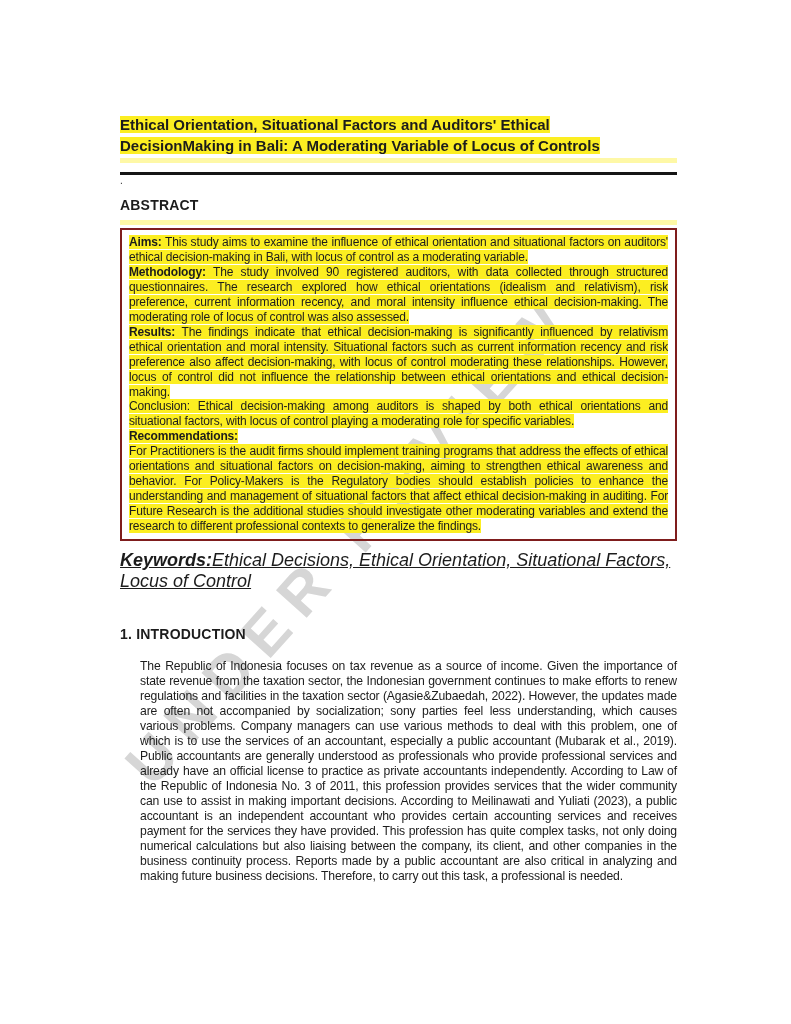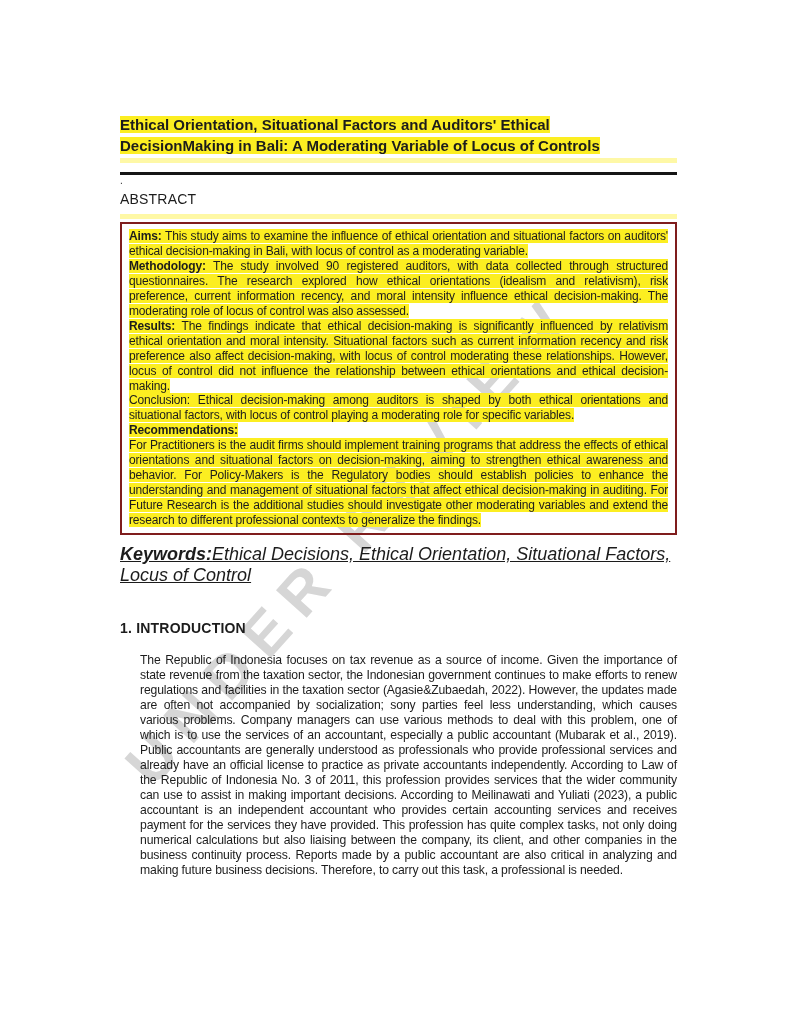--- a/index.html
+++ b/index.html
@@ -39,21 +39,21 @@
     height:5px;
     background:rgba(252,238,33,0.40);
   }
   .strip.post-title { margin-top:2px; }
   .strip.pre-box { margin-top:7px; }
 
   .rule { height:3px; background:#151515; margin-top:9px; }
 
   .stray { font-size:10px; line-height:7px; margin-top:2px; color:#333; }
 
-  .abs-head { font-size:14px; font-weight:normal; margin-top:7px; letter-spacing:0.2px; }
+  .abs-head { font-size:14px; font-weight:bold; margin-top:13px; letter-spacing:0.2px; }
 
   .abox {
     border:2px solid #7f1d1d;
     margin-top:3px;
     padding:5px 7px;
     font-size:12px;
     line-height:14.95px;
     text-align:justify;
     letter-spacing:-0.15px;
   }

